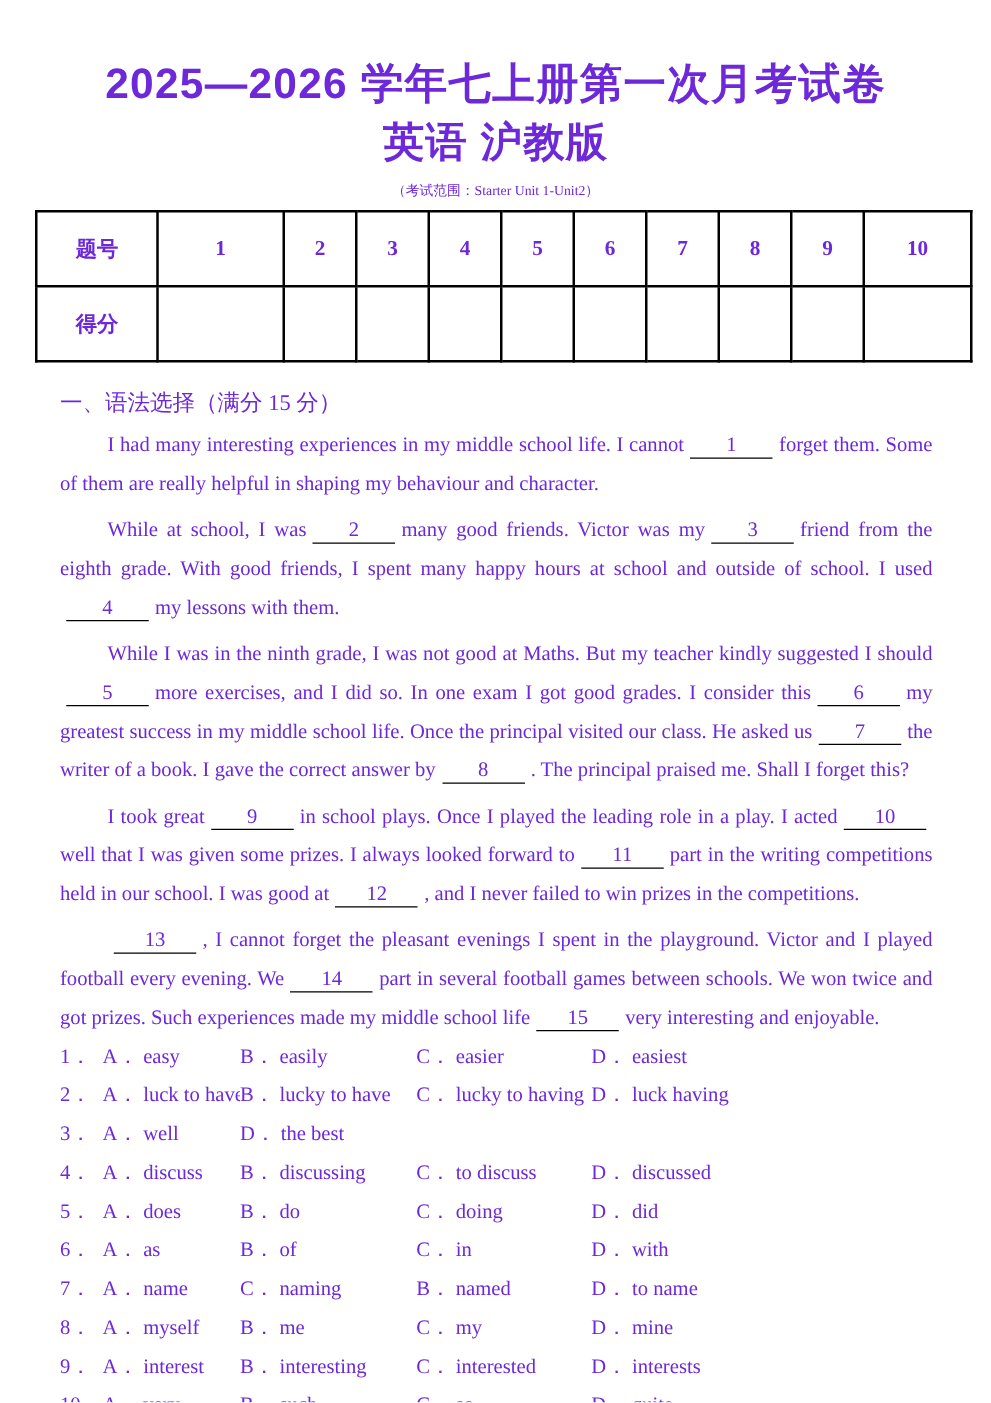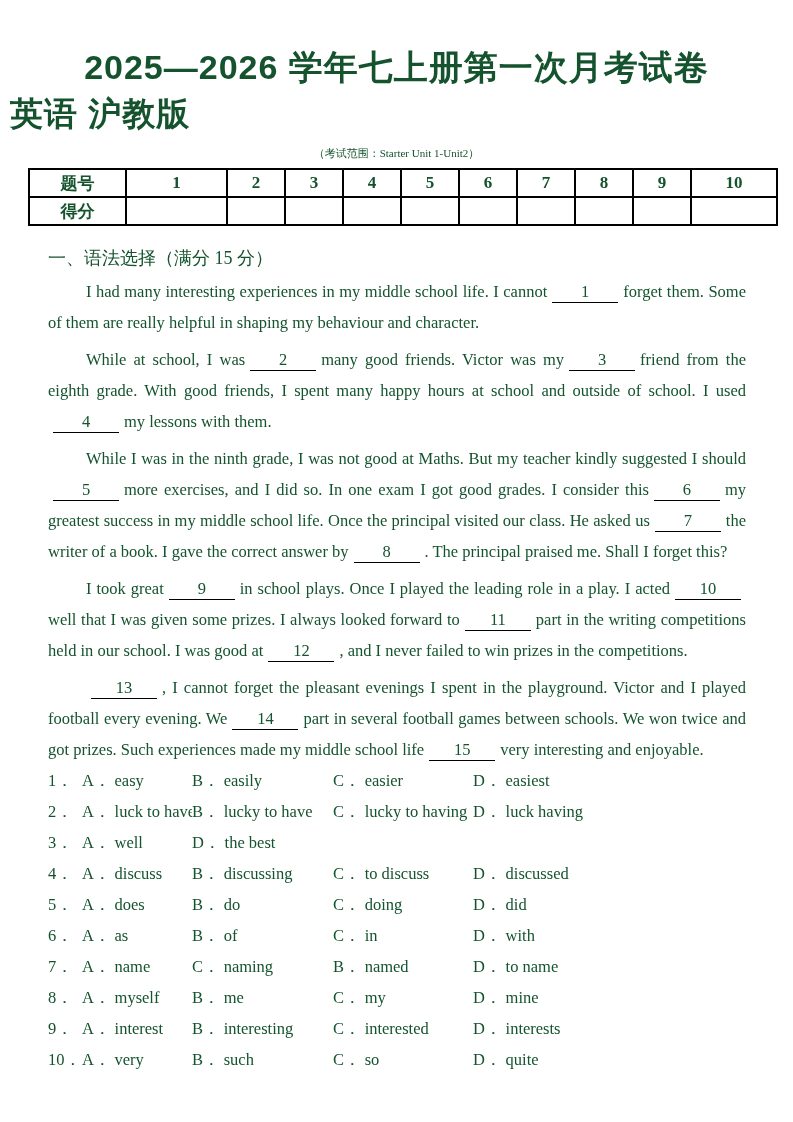--- a/index.html
+++ b/index.html
@@ -2,36 +2,37 @@
 <html><head>
 <meta charset="utf-8">
 <style>
   html, body { margin:0; padding:0; background:#ffffff; }
   .page {
     position: relative;
     width: 793px;
     height: 1122px;
     margin: 0 auto;
     background: #ffffff;
-    color: #14532d;
+    color: #6d28d9;
     font-family: "Liberation Serif", serif;
     overflow: hidden;
   }
   
   .doc-title {
     margin: 46px 10px 0 10px;
     text-align: center;
     font-family: "Liberation Sans", sans-serif;
     font-weight: 900;
     font-size: 34px;
     line-height: 42px;
     letter-spacing: 1px;
   }
   .doc-subtitle {
     margin: 6px 10px 0 10px;
+    text-align: center;
     font-family: "Liberation Sans", sans-serif;
     font-weight: 900;
     font-size: 33px;
     line-height: 40px;
     letter-spacing: 1px;
   }
   .exam-scope {
     margin: 9px 0 5px 0;
     text-align: center;
     font-size: 11px;
@@ -40,21 +41,21 @@
   
   table.score-table {
     border-collapse: collapse;
     table-layout: fixed;
     width: 742px;
     margin-left: 28px;
   }
   table.score-table td {
     border: 2px solid #000;
     height: 26px;
-    padding: 0;
+    padding: 16px;
     text-align: center;
     vertical-align: middle;
     font-weight: bold;
     font-size: 17px;
     font-family: "Liberation Serif", serif;
   }
   
   .section-heading {
     margin: 20px 47px 0 48px;
     font-weight: normal;

